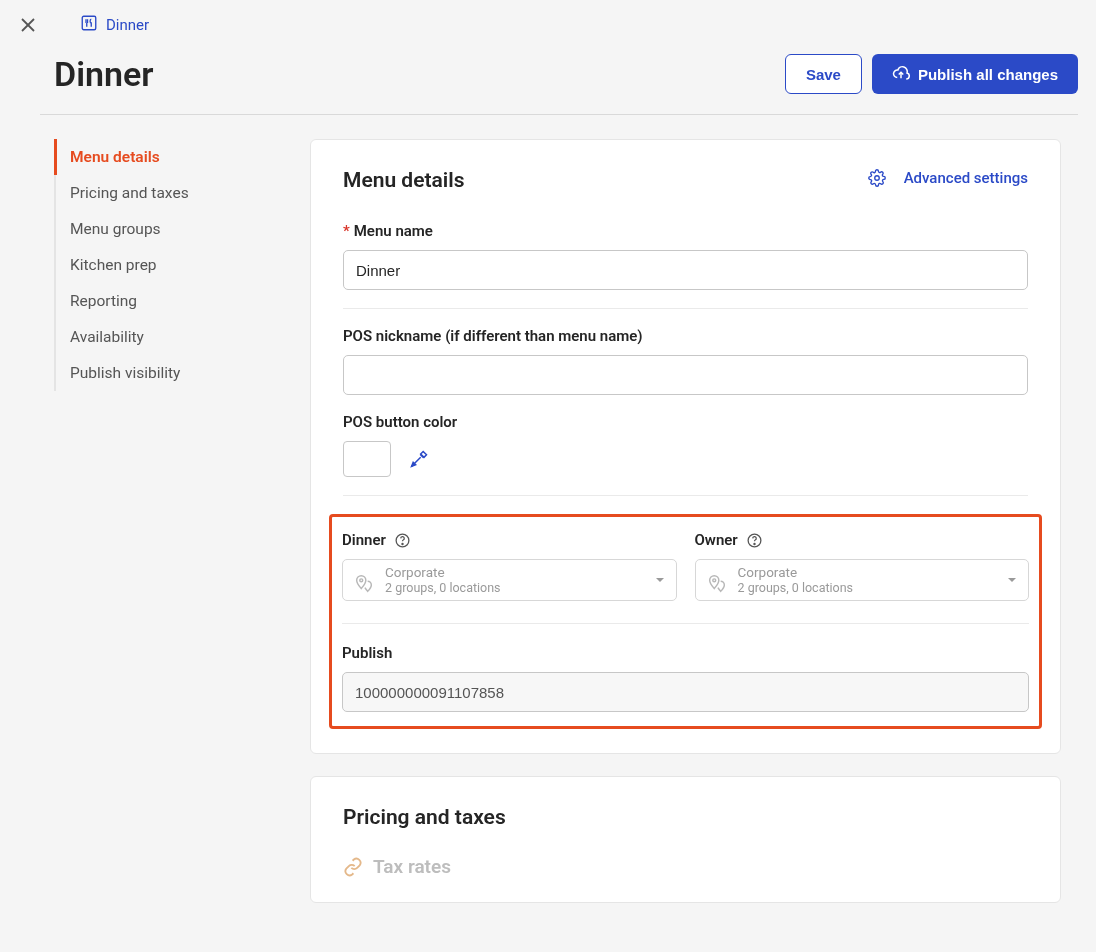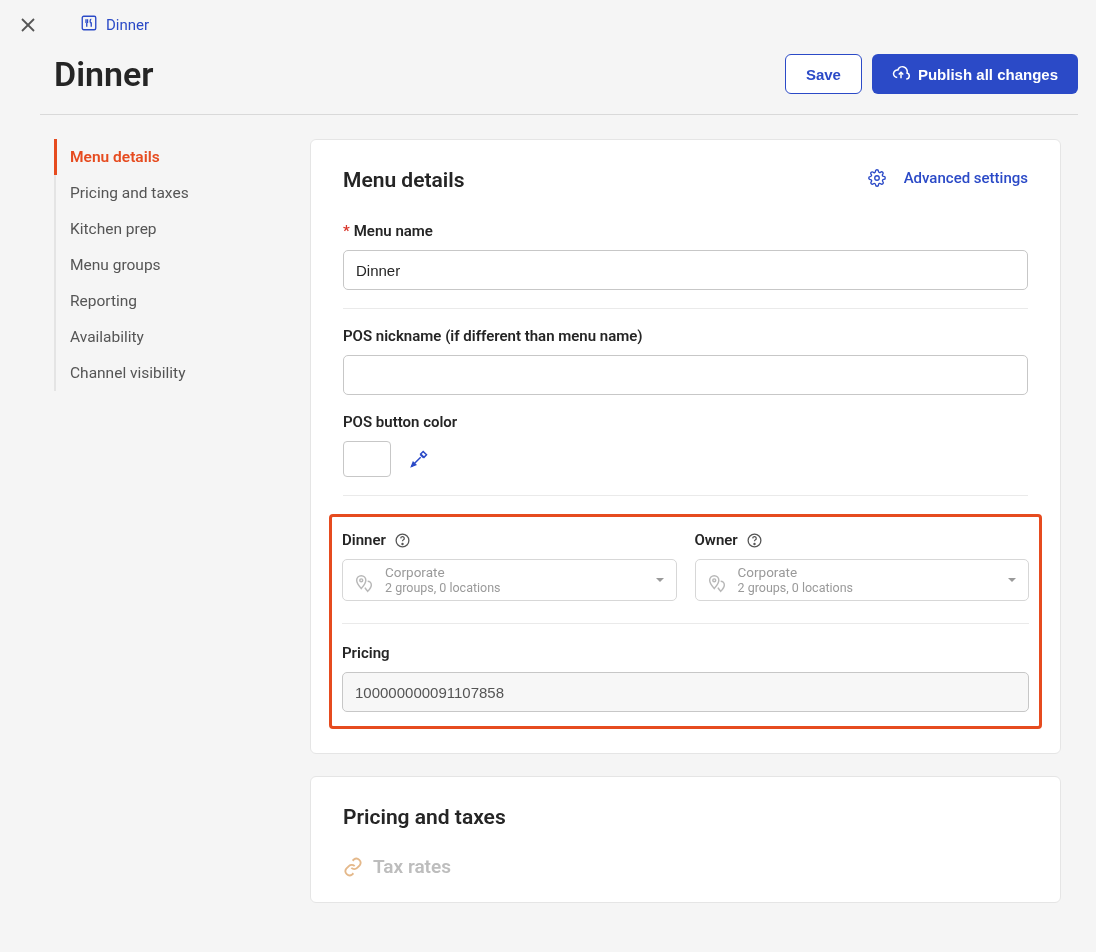--- a/index.html
+++ b/index.html
@@ -304,25 +304,25 @@
   </div>
 </div>
 
 <hr class="divider">
 
 <div class="body">
 
   <nav class="sidebar">
     <a class="sidebar-item active"><span>Menu details</span></a>
     <a class="sidebar-item"><span>Pricing and taxes</span></a>
+    <a class="sidebar-item"><span>Menu groups</span></a>
     <a class="sidebar-item"><span>Kitchen prep</span></a>
-    <a class="sidebar-item"><span>Menu groups</span></a>
     <a class="sidebar-item"><span>Reporting</span></a>
     <a class="sidebar-item"><span>Availability</span></a>
-    <a class="sidebar-item"><span>Channel visibility</span></a>
+    <a class="sidebar-item"><span>Publish visibility</span></a>
   </nav>
 
   <div class="main">
 
     <div class="card">
       <div class="card-header">
         <div class="card-title">Menu details</div>
         <div class="adv-settings">
           <span>
             <svg width="18" height="18" viewBox="0 0 24 24" fill="none" stroke="currentColor" stroke-width="1.8">
@@ -432,21 +432,21 @@
                   </svg>
               </span>
             </div>
           </div>
         </div>
 
         <hr class="hl-divider">
 
         <div class="two-col">
           <div class="col">
-            <label class="field-label">Pricing</label>
+            <label class="field-label">Publish</label>
             <input class="text-input readonly" type="text" readonly="" value="100000000091107858" style="">
           </div>
         </div>
       </div>
     </div>
 
     <div class="card2">
       <div class="card-title">Pricing and taxes</div>
       <div class="tax-row">
         <span class="link-icon">

